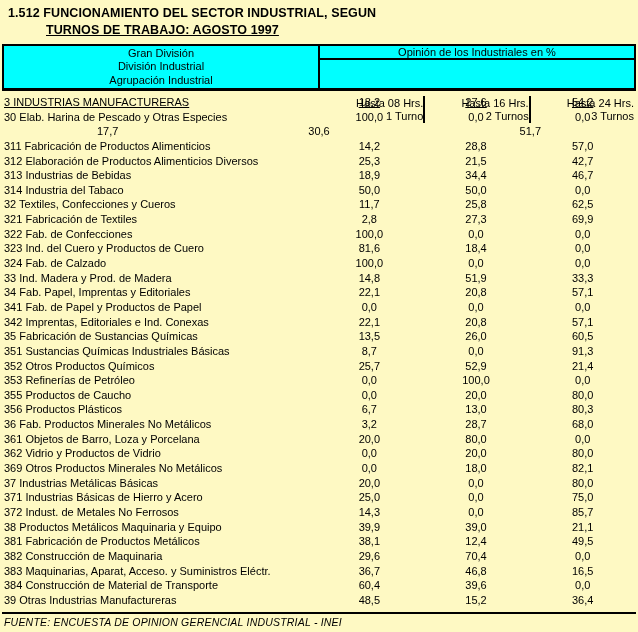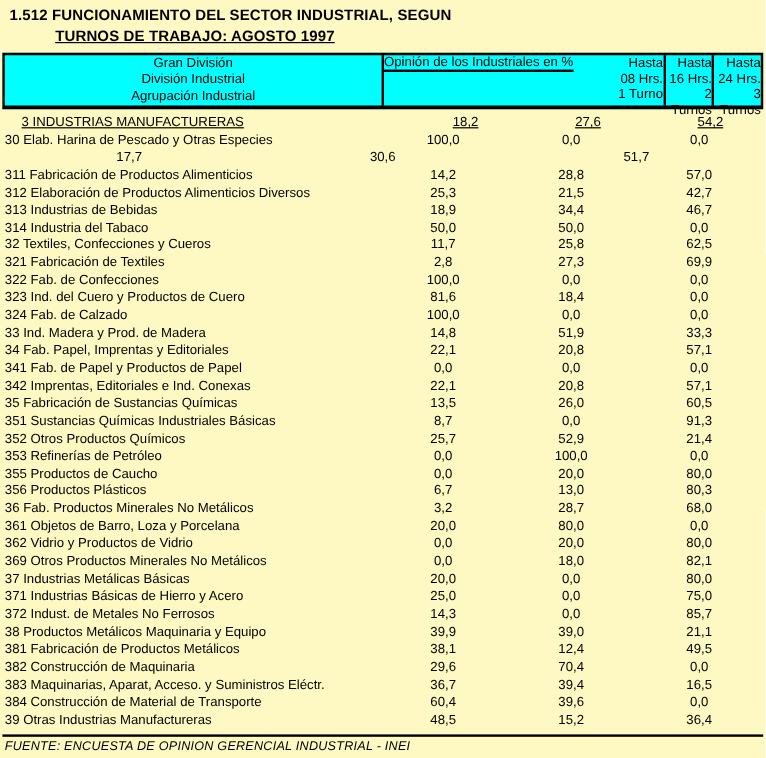--- a/index.html
+++ b/index.html
@@ -12,31 +12,31 @@
   .title-line2 { margin-left:38px;text-decoration:underline; }
 
   .table { position:absolute; left:2px; top:44px; width:634px; }
 
   .thead { display:flex; background:#00FFFF; border:2px solid #000; border-bottom:3px solid #000; height:47px; }
   .th-left {
     width:316px; border-right:2px solid #000;
     display:flex; flex-direction:column; justify-content:center;
     text-align:center; font-size:11px; line-height:13.5px;
   }
-  .th-right { flex:1; display:flex; flex-direction:row;gap:36px; }
+  .th-right { flex:1; display:flex; flex-direction:column;gap:36px; }
   .group-title { height:14px; line-height:13px; border-bottom:2px solid #000; text-align:center; font-size:11px; }
   .cols { flex:1; display:flex; }
   .col { flex:1; text-align:right; font-size:11px; line-height:13px; padding-top:1px; }
   .col + .col { border-left:2px solid #000; }
 
   .tbody { padding-top:4px; }
   .row { display:flex; height:14.65px; line-height:14.65px; font-size:11px; white-space:nowrap; }
   .row .label { width:314px; padding-left:2px; overflow:hidden; }
   .row .val { flex:1; text-align:center; }
-  .row.u .label, .row.u .val { text-decoration:underline;margin-left:14px; }
+  .row.u .label, .row.u .val { text-decoration:underline; }
 
   .footer-rule { position:absolute; left:2px; top:612px; width:634px; border-top:2px solid #000; }
   .footer { position:absolute; left:4px; top:616px; font-size:10.5px; font-style:italic; letter-spacing:0.2px; }
 </style>
 </head>
 <body>
 
 <div class="page">
 
   <div class="title">
@@ -257,21 +257,21 @@
         </div>
         <div class="row">
           <div class="label">382 Construcción de Maquinaria</div>
           <div class="val">29,6</div>
           <div class="val">70,4</div>
           <div class="val">0,0</div>
         </div>
         <div class="row">
           <div class="label">383 Maquinarias, Aparat, Acceso. y Suministros Eléctr.</div>
           <div class="val">36,7</div>
-          <div class="val">39,4</div>
+          <div class="val">46,8</div>
           <div class="val">16,5</div>
         </div>
         <div class="row">
           <div class="label">384 Construcción de Material de Transporte</div>
           <div class="val">60,4</div>
           <div class="val">39,6</div>
           <div class="val">0,0</div>
         </div>
         <div class="row">
           <div class="label">39 Otras Industrias Manufactureras</div>

